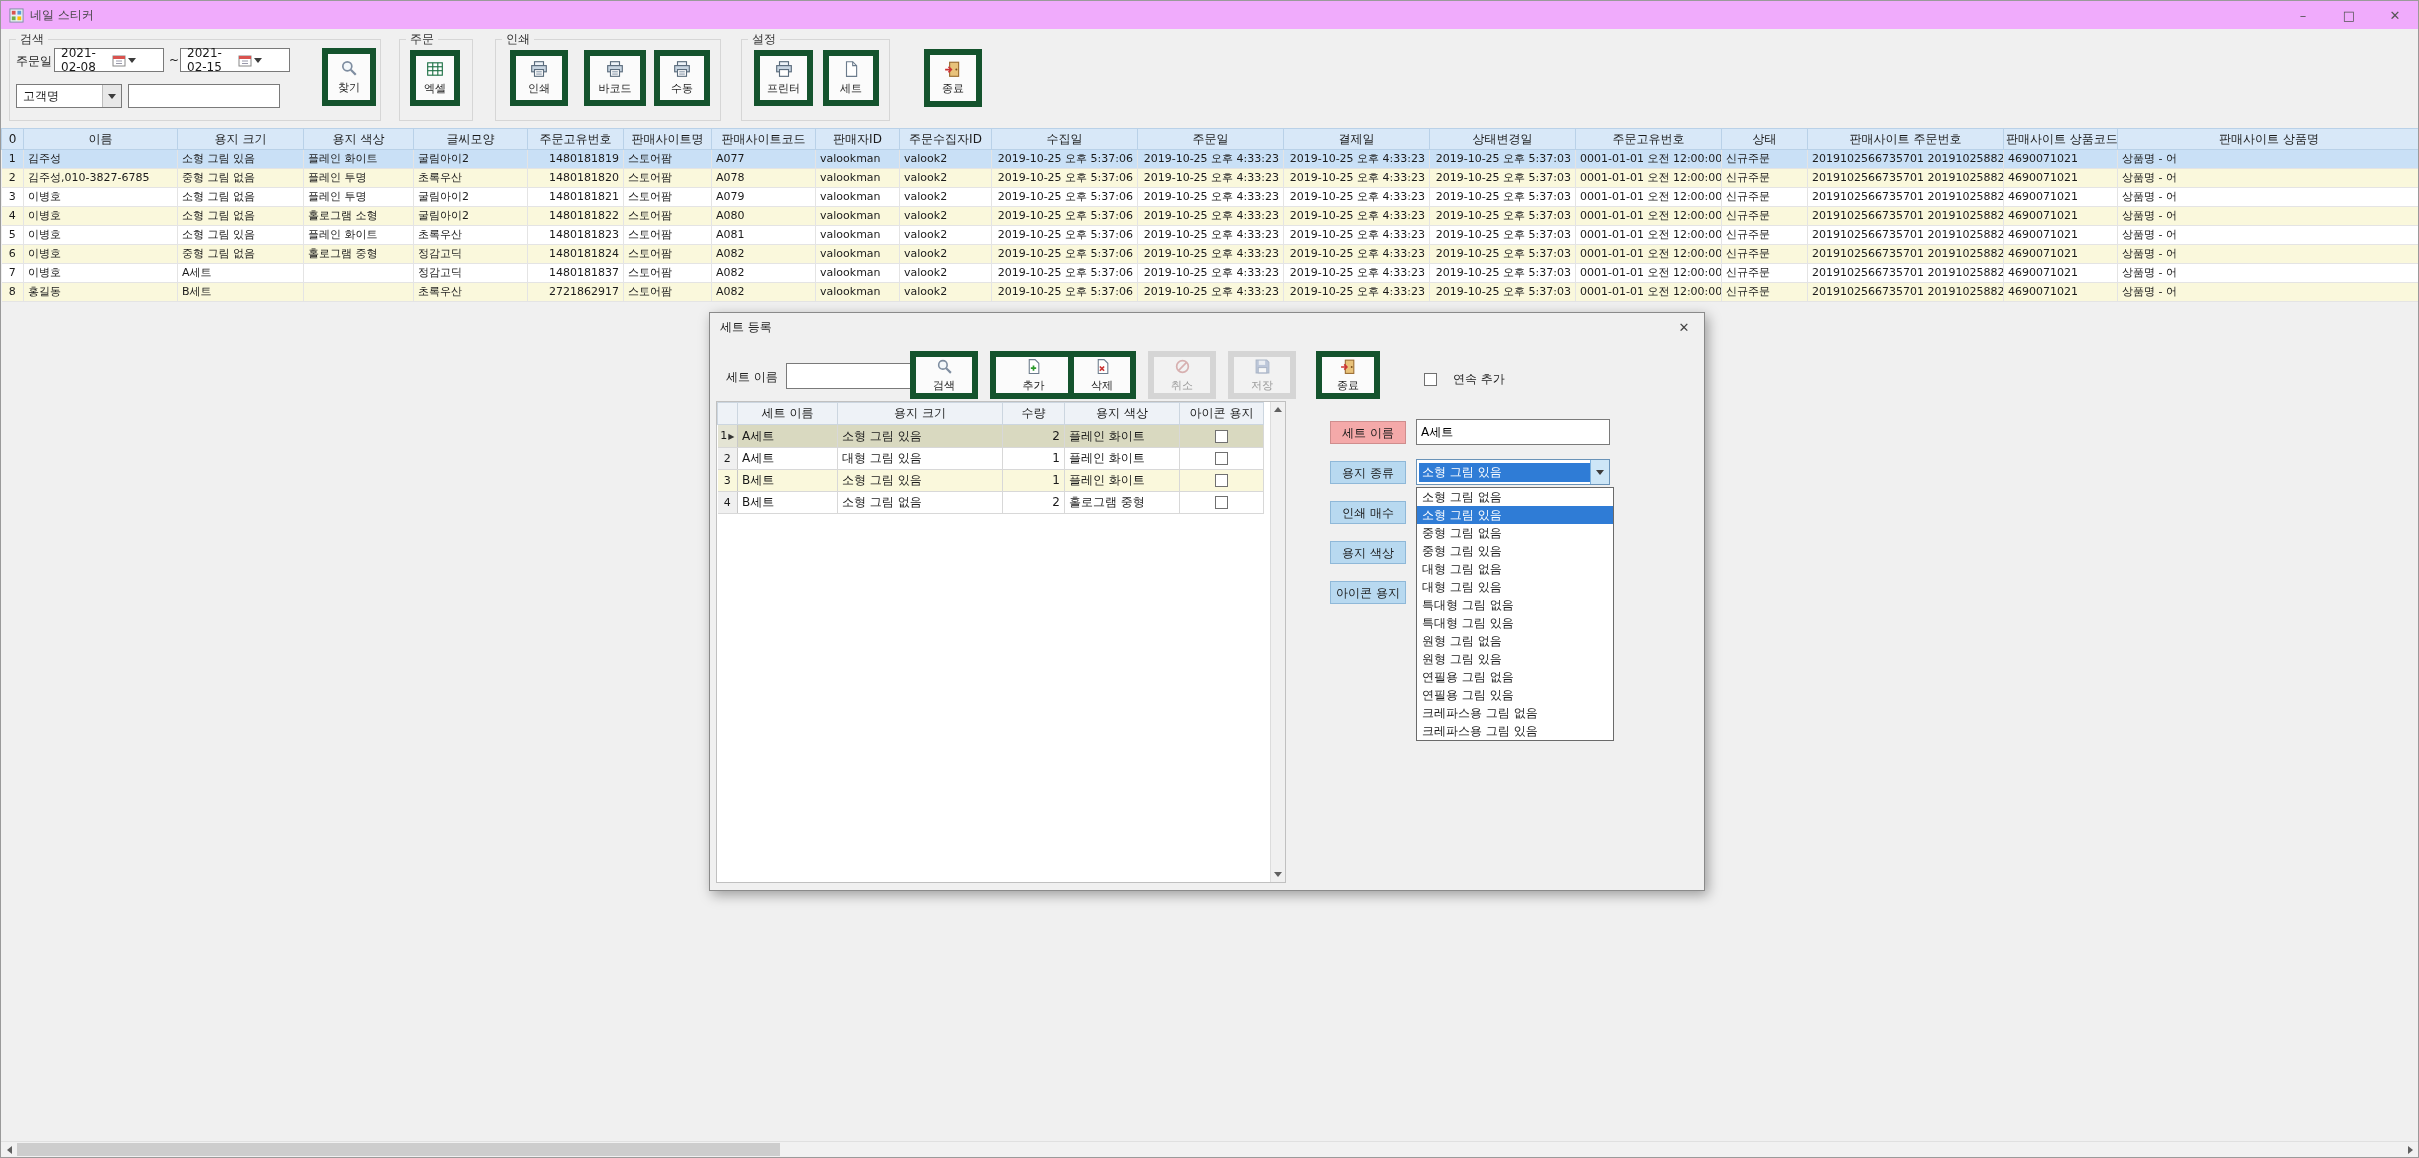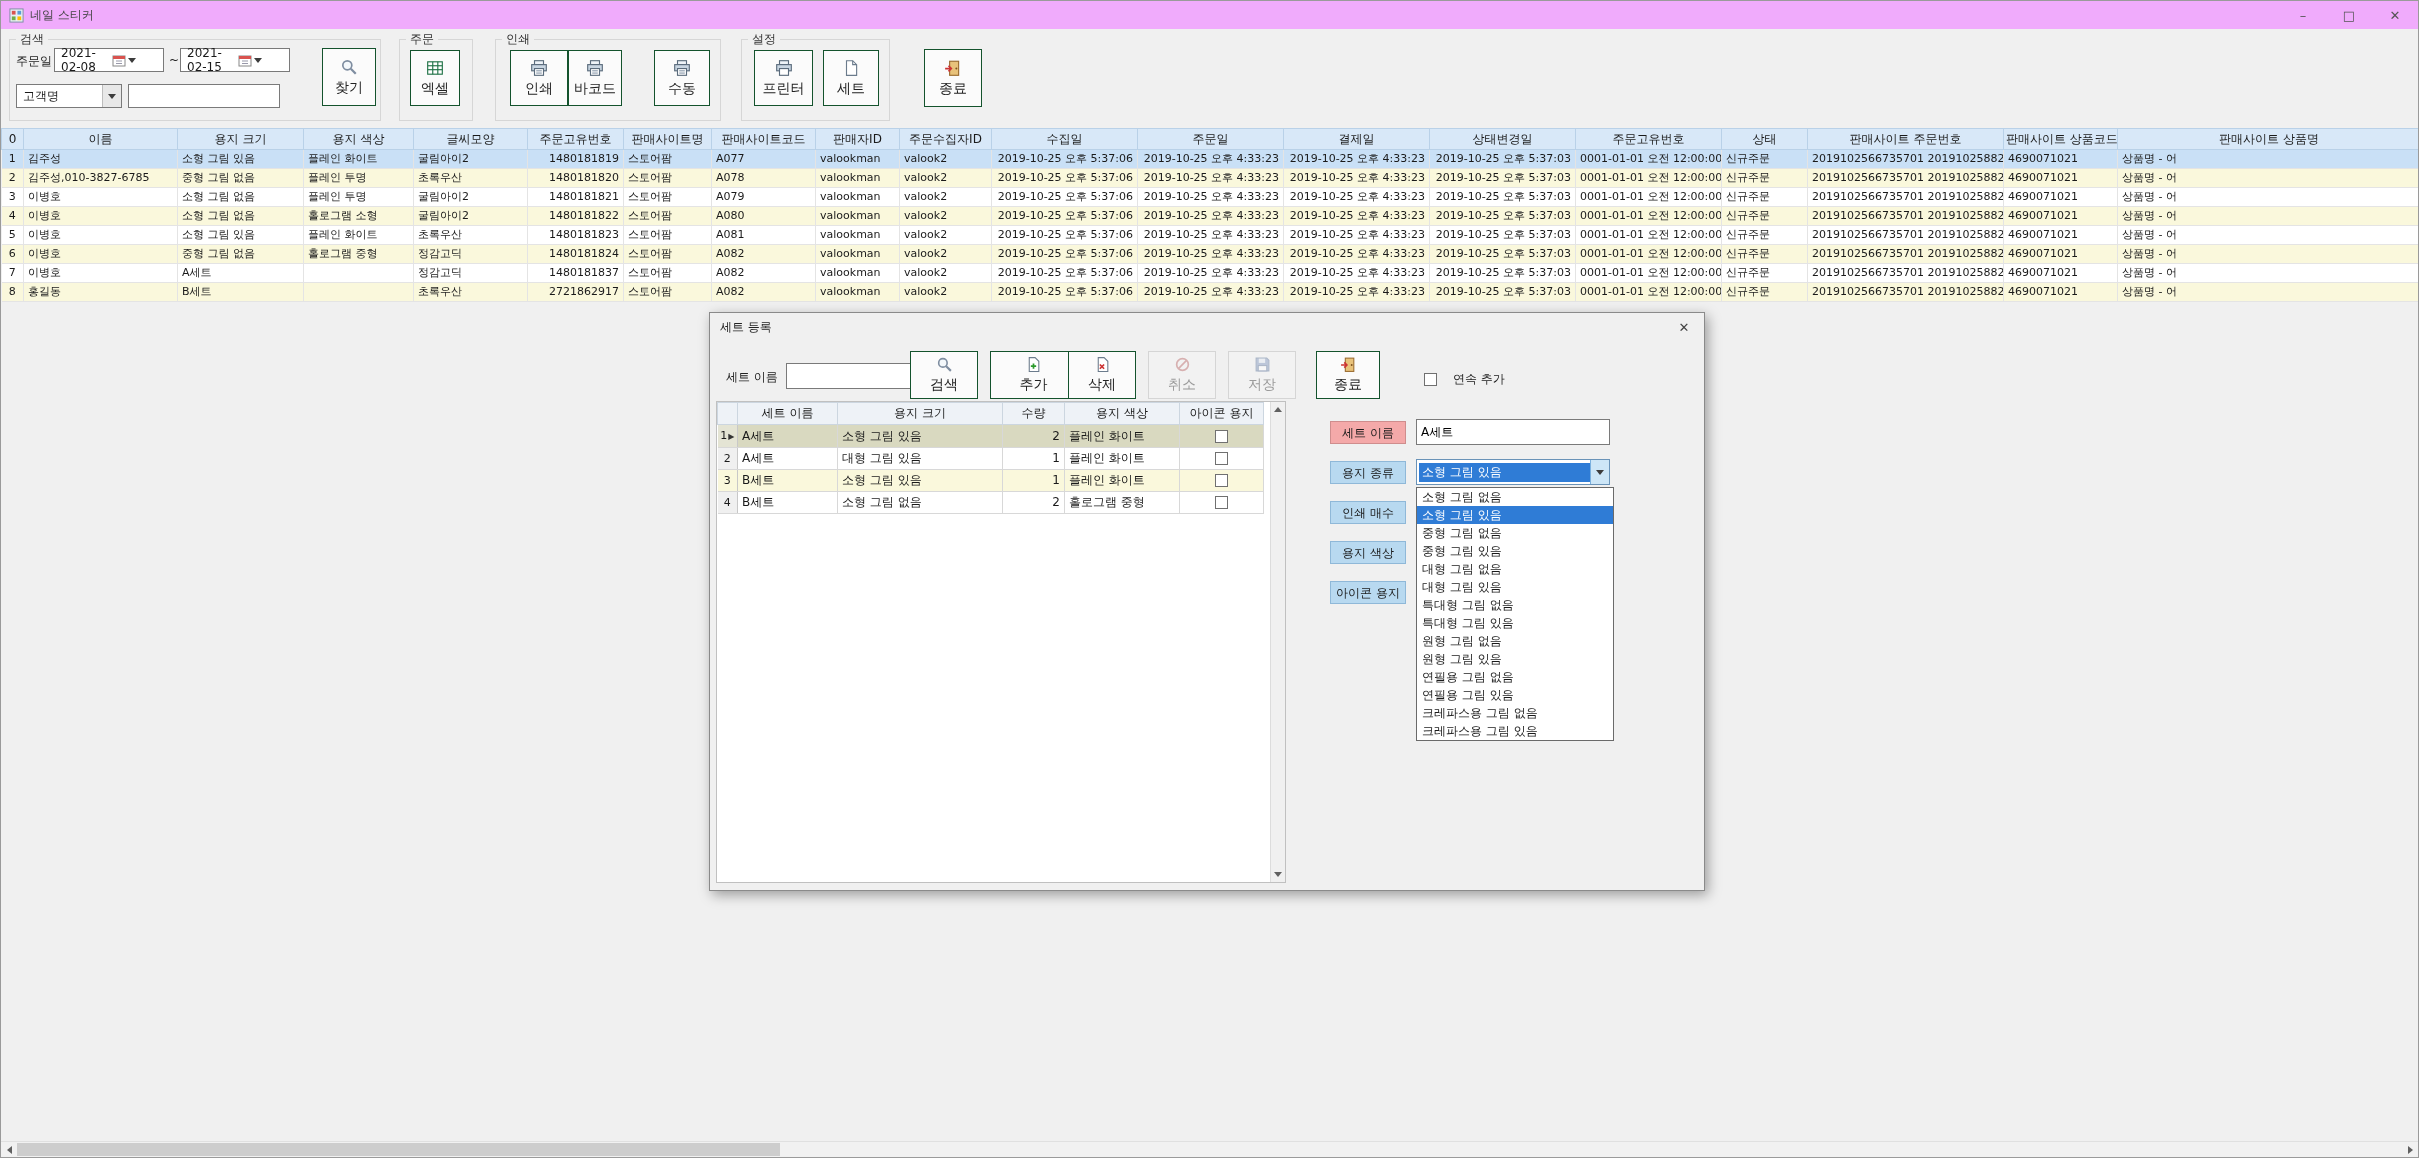--- a/index.html
+++ b/index.html
@@ -18,21 +18,21 @@
   .group{position:absolute;border:1px solid #d6d6d6;top:10px;height:82px}
   .glabel{position:absolute;top:-9px;left:6px;background:#f0f0f0;padding:0 4px;color:#333;font-size:12px}
   .lbl{position:absolute;color:#222}
   .datebox,.combo{position:absolute;height:24px;background:#fff;border:1px solid #7a7a7a;display:flex;align-items:center;padding-left:6px}
   .datebox span{flex:1}
   .calbtn{display:flex;align-items:center;gap:2px;padding:0 3px;height:100%}
   .dropbtn{margin-left:auto;width:19px;height:100%;display:flex;align-items:center;justify-content:center;background:#e8e8e8;border-left:1px solid #bdbdbd}
   .dropbtn.blue{background:#cde6f7;border-left:1px solid #7ab0df}
   .tri{width:0;height:0;border-left:4px solid transparent;border-right:4px solid transparent;border-top:5px solid #3c3c3c;display:inline-block}
   .txt{position:absolute;height:24px;border:1px solid #7a7a7a;background:#fff;font:inherit;padding:0 4px}
-  .tbtn{position:absolute;display:flex;flex-direction:column;align-items:center;justify-content:center;gap:3px;background:#fbfbfb;border:1px solid #14532d;font-size:14px;color:#222;cursor:default}
+  .tbtn{position:absolute;display:flex;flex-direction:column;align-items:center;justify-content:center;gap:3px;background:#fbfbfb;border:6px solid #14532d;font-size:11px;color:#222;cursor:default}
   .tbtn .ic{display:flex;align-items:center;justify-content:center}
   .tbtn.dis{color:#9b9b9b;background:#f2f2f2;border-color:#d5d5d5}
   .tbtn.dis .ic{opacity:.4}
 
   
   .gridarea{position:absolute;top:127px;left:0;width:2419px;height:1015px;overflow:hidden;background:#f0f0f0}
   table{border-collapse:collapse;table-layout:fixed}
   #main-grid{width:2419px}
   #main-grid th{background:var(--grid-header-bg,#d8e8f8);border:1px solid #b9d1e8;height:21px;font-weight:normal;font-size:12px;text-align:center;overflow:hidden;white-space:nowrap;padding:0 2px}
   #main-grid td{background:#fff;border-right:1px solid #e4e4e4;border-bottom:1px solid #e4e4e4;height:19px;line-height:18px;font-size:11px;padding:0 4px;overflow:hidden;white-space:nowrap}
@@ -171,21 +171,21 @@
         <svg width="18" height="18" viewBox="0 0 16 16">
             <rect x="4" y="1.5" width="8" height="3.5" fill="#eef3f8" stroke="#5a6b7c"></rect>
             <rect x="1.5" y="5" width="13" height="5.5" fill="#c9d6e2" stroke="#5a6b7c"></rect>
             <rect x="4" y="8.5" width="8" height="6" fill="#fff" stroke="#5a6b7c"></rect>
             <line x1="5.5" y1="10.5" x2="10.5" y2="10.5" stroke="#8899aa"></line>
             <line x1="5.5" y1="12.5" x2="10.5" y2="12.5" stroke="#8899aa"></line>
           </svg>
       </span>
       <span>인쇄</span>
     </div>
-    <div class="tbtn" style="left:72px;top:10px;width:54px;height:56px">
+    <div class="tbtn" style="left:88px;top:10px;width:62px;height:56px">
       <span class="ic">
         <svg width="18" height="18" viewBox="0 0 16 16">
             <rect x="4" y="1.5" width="8" height="3.5" fill="#eef3f8" stroke="#5a6b7c"></rect>
             <rect x="1.5" y="5" width="13" height="5.5" fill="#c9d6e2" stroke="#5a6b7c"></rect>
             <rect x="4" y="8.5" width="8" height="6" fill="#fff" stroke="#5a6b7c"></rect>
             <line x1="5.5" y1="10.5" x2="10.5" y2="10.5" stroke="#8899aa"></line>
             <line x1="5.5" y1="12.5" x2="10.5" y2="12.5" stroke="#8899aa"></line>
           </svg>
       </span>
       <span>바코드</span>

